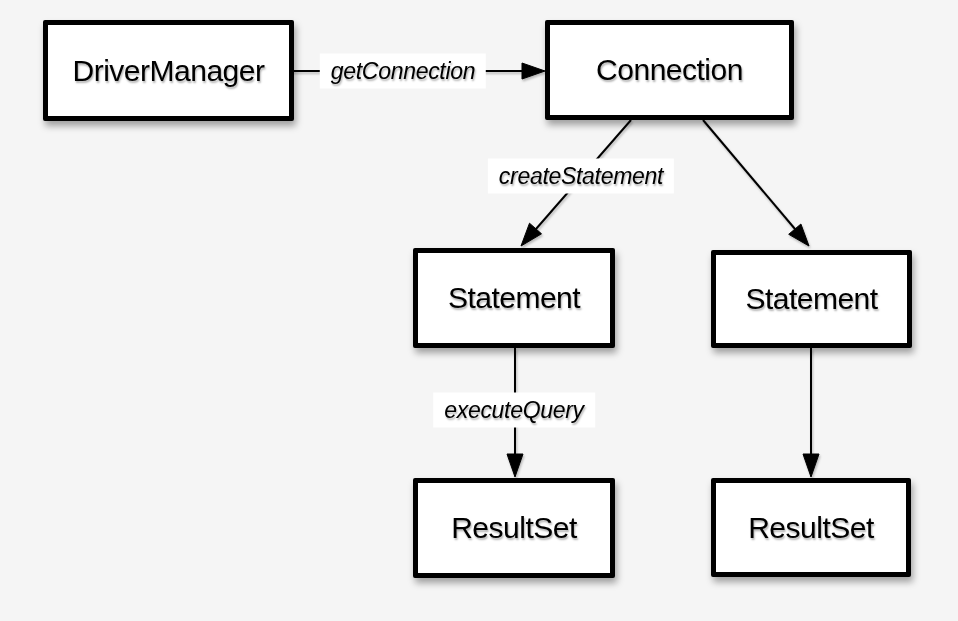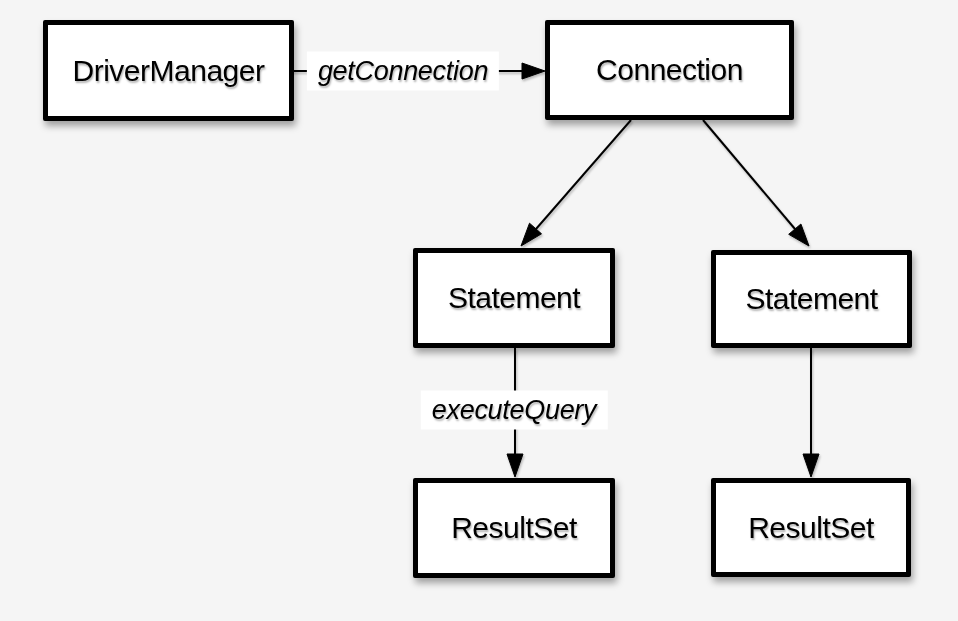--- a/index.html
+++ b/index.html
@@ -51,21 +51,21 @@
     font-size:30px;
     letter-spacing:-0.5px;
     white-space:nowrap;
     text-shadow:1px 2px 2px rgba(0,0,0,0.30);
   }
   .edge-label{
     position:absolute;
     transform:translate(-50%,-50%);
     background:var(--label-bg);
     padding:4px 11px;
-    font-size:27px;
+    font-size:23px;
     font-style:italic;
     letter-spacing:-0.3px;
     white-space:nowrap;
     text-shadow:1px 2px 2px rgba(0,0,0,0.30);
   }
   
   .n-drivermanager   {left:25px;  top:20px;  width:251px; height:101px;margin-left:18px;}
   .n-connection      {left:545px; top:20px;  width:249px; height:100px;}
   .n-statement-left  {left:413px; top:248px; width:202px; height:100px;}
   .n-statement-right {left:711px; top:250px; width:201px; height:98px;}
@@ -128,16 +128,17 @@
   <div class="node n-resultset-left">
     <span>ResultSet</span>
   </div>
 
   <div class="node n-resultset-right">
     <span>ResultSet</span>
   </div>
 
   <div class="edge-label l-getconnection">getConnection</div>
 
+  <div class="edge-label l-createstatement">createStatement</div>
 
   <div class="edge-label l-executequery">executeQuery</div>
 
 </div>
 
 </body></html>

